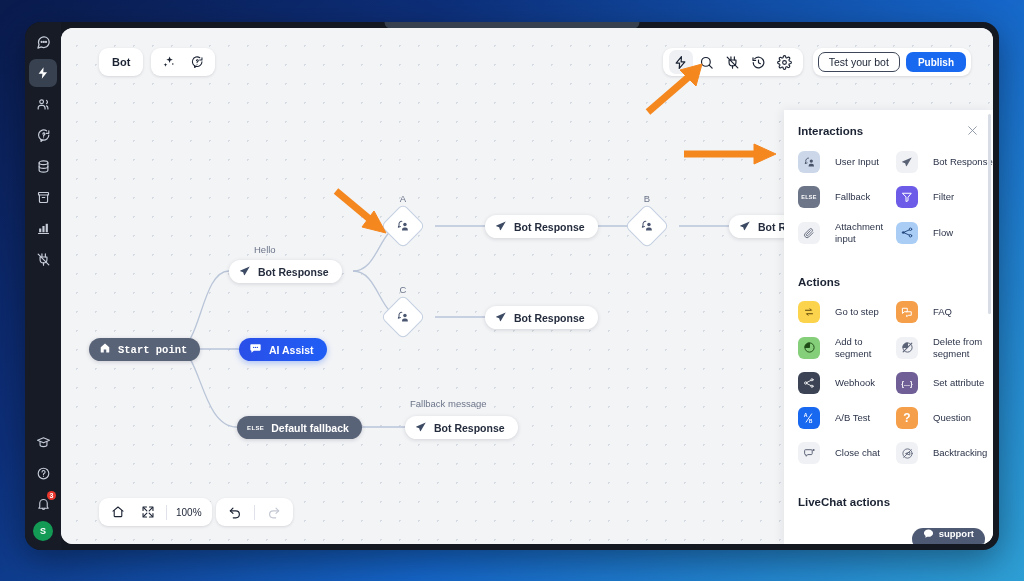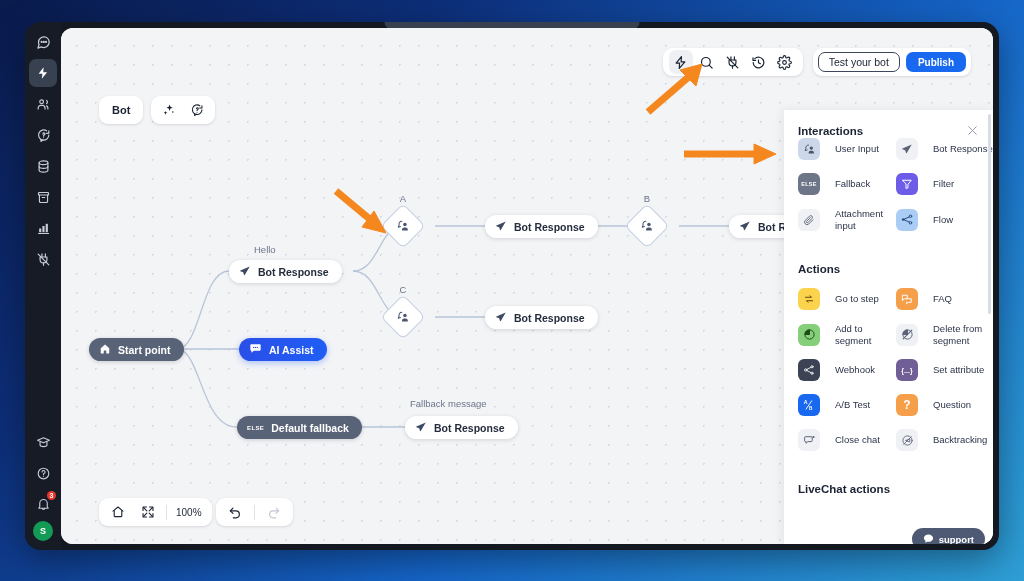--- a/index.html
+++ b/index.html
@@ -79,21 +79,21 @@
   
   #canvas {
     position: absolute; inset: 0;
     background-color: #f3f4f6;
     background-image: radial-gradient(#d6dae2 1px, transparent 1px);
     background-size: 19px 19px;
     background-position: 6px 8px;
   }
 
   
-  #topleft { position: absolute; left: 38px; top: 20px; display: flex; gap: 8px; z-index: 5; margin-top: 48px; }
+  #topleft { position: absolute; left: 38px; top: 20px; display: flex; gap: 8px; z-index: 5; }
   .pill {
     background: #fff; border-radius: 9px;
     box-shadow: 0 1px 3px rgba(20,25,40,.13);
     height: 28px; display: flex; align-items: center;
   }
   #bot-chip { padding: 0 13px; font-size: 11px; font-weight: 700; color: #1b2333; }
   #magic-group { padding: 0 6px; gap: 4px; }
   .tb-btn {
     width: 24px; height: 24px; border-radius: 7px;
     display: flex; align-items: center; justify-content: center;
@@ -166,21 +166,21 @@
     position: absolute; right: 0; top: 82px;
     width: 209px; height: 434px;
     background: #fff;
     box-shadow: -2px 0 10px rgba(20,25,40,.07);
     z-index: 8;
     padding: 14px 0 0 14px;
     overflow: hidden;
   }
   #panel-head {
     display: flex; align-items: center; justify-content: space-between;
-    padding-right: 14px; margin-bottom: 1px;
+    padding-right: 14px; margin-bottom: 14px;
   }
   #panel-title { font-size: 11.5px; font-weight: 700; color: #1b2333; }
   #panel-close { color:#8b93a3; cursor:pointer; display:flex; }
   .sect-title {
     font-size: 11.5px; font-weight: 700; color: #1b2333;
     margin: 32px 0 13px 0;
   }
   .grid {
     display: grid;
     grid-template-columns: 98px 98px;
@@ -210,21 +210,21 @@
     width: 3px; height: 200px;
     background: #d8dce4; border-radius: 2px;
   }
 
   
   #support {
     position: absolute; right: 8px; bottom: -6px;
     background: #4e5a74; color: #fff;
     border-radius: 14px;
     height: 22px; padding: 0 11px;
-    display: flex; align-items: center; gap: 5px;
+    display: flex; align-items: flex-start; gap: 5px;
     font-size: 9.5px; font-weight: 700;
     z-index: 9; cursor: pointer;
     overflow: hidden;
   }
 
   
   .arrow { position: absolute; z-index: 20; pointer-events: none; }
 </style>
 </head>
 <body>
@@ -341,21 +341,21 @@
           <path d="M527 198 L 586 198"></path>
 
           <path d="M618 198 L 668 198"></path>
 
           <path d="M374 289 L 424 289"></path>
 
           <path d="M283 399 L 344 399"></path>
         </g>
       </svg>
 
-      <div class="node" style="left:28px; top:310px;">
+      <div class="node" style="left:28px; top:310px;font-family:Liberation Mono, monospace;">
         <div class="node-pill np-gray">
           <span>
             <svg width="12" height="12" viewBox="0 0 24 24" fill="currentColor">
                 <path d="M12 3.2L3.5 10.3V20a1 1 0 0 0 1 1h5v-6h5v6h5a1 1 0 0 0 1-1v-9.7z"></path>
               </svg>
           </span>
           <span>Start point</span>
         </div>
       </div>
 

